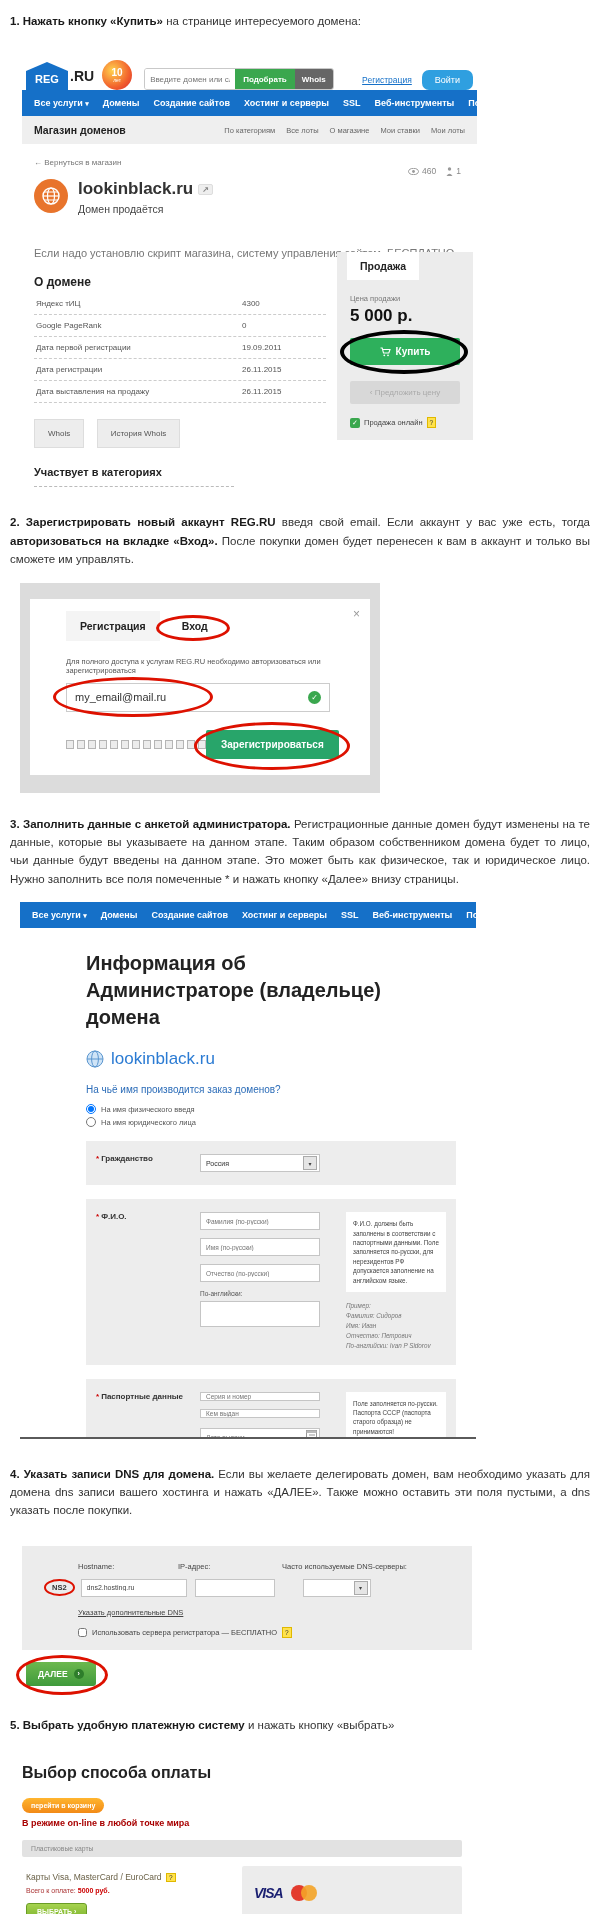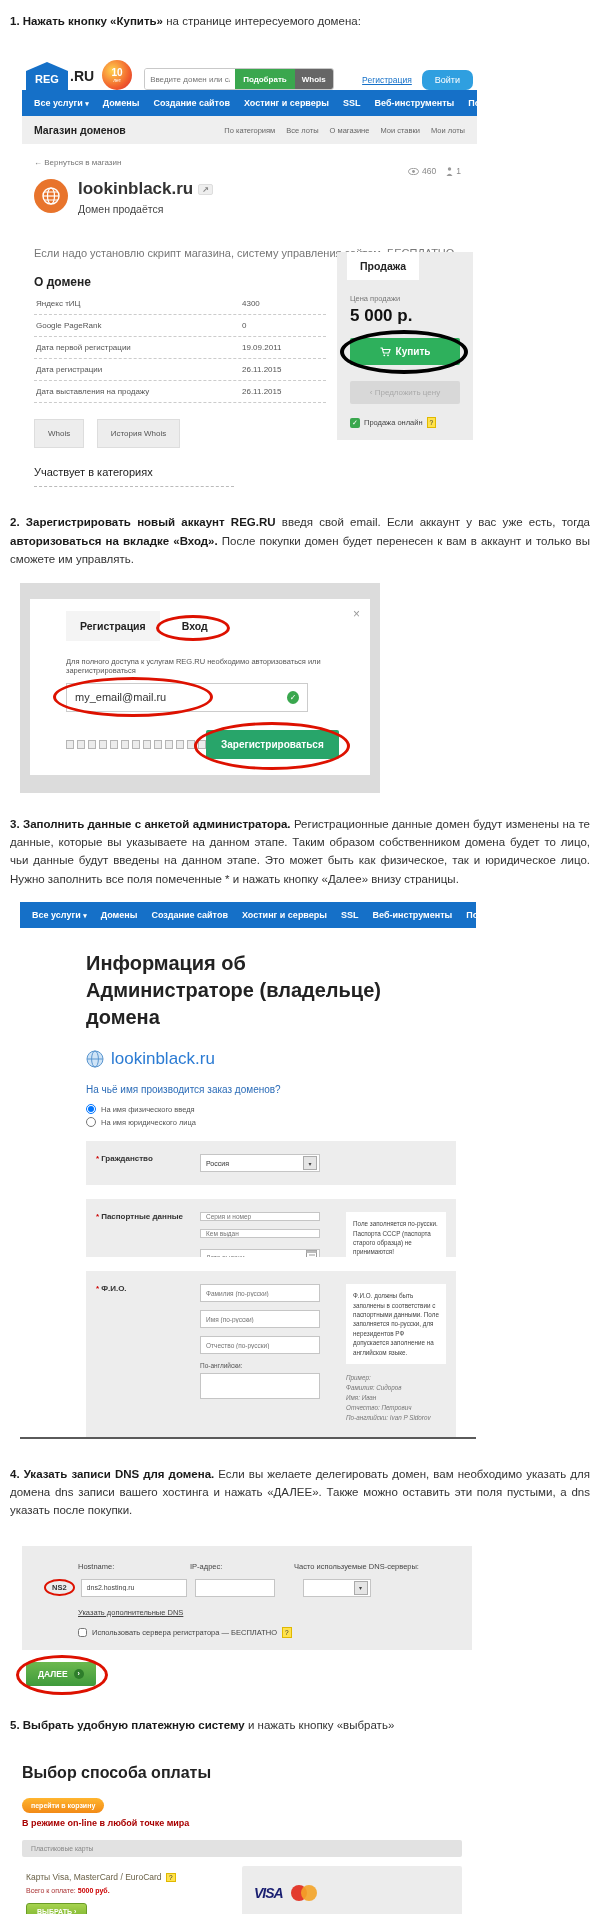--- a/index.html
+++ b/index.html
@@ -40,40 +40,40 @@
 .dstatus{font-size:10.5px;color:#444;margin-top:4px}
 .stats{position:absolute;right:16px;top:22px;font-size:8.5px;color:#888;display:flex;gap:10px;align-items:center}
 .stat{display:flex;gap:3px;align-items:center}
 .promo{font-size:11px;color:#777;margin:32px 0 0}
 .about-h{font-size:12px;font-weight:bold;margin:16px 0 4px;color:#222}
 .dtable{width:292px}
 .drow{display:flex;border-bottom:1px dashed #ccc;padding:6px 2px;font-size:8px;color:#555}
 .drow .l{flex:1}
 .drow .v{width:82px}
 .gbtn{display:inline-block;background:#ededed;border:1px solid #ddd;font-size:8px;color:#555;padding:9px 13px;margin:16px 8px 0 0;cursor:pointer}
-.cat-h{font-size:11px;font-weight:normal;margin:18px 0 0;padding-bottom:8px;border-bottom:1px dashed #bbb;width:200px;color:#222}
+.cat-h{font-size:11px;font-weight:bold;margin:18px 0 0;padding-bottom:8px;border-bottom:1px dashed #bbb;width:200px;color:#222}
 .sale{position:absolute;right:4px;top:108px;width:136px;background:#ececec;padding:36px 13px 12px;min-height:178px}
 .sale-tab{position:absolute;top:0;left:10px;background:#fff;font-size:10.5px;font-weight:bold;padding:8px 13px;color:#222}
 .price-label{font-size:7.5px;color:#777;margin-top:6px}
 .price{font-size:17px;font-weight:bold;color:#111;margin:3px 0 12px}
 .buywrap{position:relative}
 .btn-buy{background:#2eb05c;color:#fff;border:0;font-size:10px;font-weight:bold;padding:8px 0;width:100%;border-radius:2px;cursor:pointer;display:flex;align-items:center;justify-content:center;gap:5px}
 .btn-offer{background:#d8d8d8;color:#aaa;border:0;font-size:8px;padding:7px 0;width:100%;margin-top:16px;cursor:pointer;border-radius:2px}
 .online{display:flex;gap:4px;align-items:center;margin-top:13px;font-size:7.5px;color:#444}
 .ok{width:10px;height:10px;background:#3aa74e;color:#fff;font-size:7px;display:flex;align-items:center;justify-content:center;border-radius:2px;flex:none}
 .help{background:#ffe24d;border:1px solid #e0b800;color:#333;font-size:6.5px;padding:0 2px;cursor:pointer;line-height:1.4}
 
 .backdrop{margin:4px 0 0 20px;width:360px;background:#dcdcdc;padding:16px 10px 18px;position:relative}
 .modal{background:#fff;position:relative;padding:0 0 16px;min-height:150px}
 .mclose{position:absolute;right:10px;top:8px;color:#999;font-size:12px;cursor:pointer}
 .mtabs{display:flex;gap:8px;padding:12px 0 0 36px}
 .mtab{font-size:10.5px;font-weight:bold;color:#222;padding:9px 14px;cursor:pointer;position:relative}
 .mtab.active{background:#f4f4f4}
 .minfo{font-size:7.5px;color:#555;margin:16px 36px 8px}
-.memail{position:relative;margin:0 0 0 36px;width:242px;border:1px solid #ccc;display:flex;align-items:center;padding:7px 8px;background:#fff}
+.memail{position:relative;margin:0 0 0 36px;width:264px;border:1px solid #ccc;display:flex;align-items:center;padding:7px 8px;background:#fff}
 .memail input{border:0;outline:none;font-size:11px;color:#333;width:230px;padding:0;background:transparent}
 .mcheck{margin-left:auto;width:13px;height:13px;border-radius:50%;background:#3aa74e;color:#fff;font-size:8px;display:flex;align-items:center;justify-content:center}
 .mrow{display:flex;align-items:center;margin:18px 36px 0;position:relative}
 .socials{display:flex;gap:3px}
 .soc{width:8px;height:9px;border:1px solid #b5b5b5;background:#ececec}
 .btn-reg{margin-left:auto;background:#28a56a;color:#fff;border:0;font-size:10px;font-weight:bold;padding:9px 15px;border-radius:2px;cursor:pointer}
 
 .admin{margin:6px 0 0 20px;width:456px}
 .admin .topnav{overflow:hidden}
 .atitle{font-size:20px;font-weight:bold;color:#222;margin:22px 0 0 66px;line-height:1.35;width:330px}
@@ -95,21 +95,21 @@
 .ex{font-size:6.3px;color:#777;font-style:italic;margin-top:9px;line-height:1.6}
 .datewrap{position:relative;width:120px}
 .datewrap input{width:120px}
 .calic{position:absolute;right:3px;top:3px}
 .pcut{overflow:hidden;max-height:58px}
 .cutline{border-bottom:2px solid #5a5a5a;margin:0}
 
 .dnsshot{margin:26px 0 0 22px;width:450px}
 .dnspanel{background:#ececec;padding:16px 0 12px;position:relative}
 .dnshead{display:flex;font-size:7.5px;color:#444;margin-bottom:8px}
-.dh1{margin-left:56px;width:112px}
+.dh1{margin-left:56px;width:100px}
 .dh2{width:104px}
 .dh3{flex:1}
 .dnsrow{display:flex;align-items:center;margin-bottom:11px}
 .nsbadge{display:inline-block;border:2px solid #dd1100;border-radius:50%;padding:2px 6px;font-size:7.5px;font-weight:bold;color:#333;margin-left:22px;background:transparent}
 .hostin{margin-left:6px;width:106px;height:18px;border:1px solid #c5c5c5;font-size:7px;padding:0 5px;color:#444;outline:none}
 .ipin{margin-left:8px;width:80px;height:18px;border:1px solid #c5c5c5;font-size:7px;padding:0 5px;outline:none}
 .dnssel{margin-left:28px;width:68px;height:18px}
 .dnslink{font-size:7.5px;color:#444;text-decoration:underline;margin:2px 0 10px 56px;cursor:pointer}
 .dnscheck{display:flex;align-items:center;gap:5px;font-size:7.5px;color:#444;margin-left:56px}
 .dnscheck input{width:9px;height:9px;margin:0}
@@ -343,61 +343,61 @@
     </label>
 
   <div class="apanel">
     <div class="alabel"><span class="star">*</span><span>Гражданство</span></div>
     <div class="aselect">
         <span>Россия</span>
         <span class="dd">▾</span>
       </div>
   </div>
 
+  <div class="apanel">
+    <div class="alabel"><span class="star">*</span><span>Ф.И.О.</span></div>
+    <div class="ainputs">
+      <input placeholder="Фамилия (по-русски)" style="">
+      <input placeholder="Имя (по-русски)" style="">
+      <input placeholder="Отчество (по-русски)" style="">
+      <div class="enlab">По-английски:</div>
+      <input style="height: 26px;">
+    </div>
+    <div class="ahelp">
+      <div class="helpbox">Ф.И.О. должны быть заполнены в соответствии с паспортными данными. Поле заполняется по-русски, для нерезидентов РФ допускается заполнение на английском языке.</div>
+      <div class="ex">
+        <div>Пример:</div>
+        <div>Фамилия: Сидоров</div>
+        <div>Имя: Иван</div>
+        <div>Отчество: Петрович</div>
+        <div>По-английски: Ivan P Sidorov</div>
+      </div>
+    </div>
+  </div>
+
   <div class="apanel pcut">
     <div class="alabel"><span class="star">*</span><span>Паспортные данные</span></div>
     <div class="ainputs">
       <input placeholder="Серия и номер" style="">
       <input placeholder="Кем выдан" style="">
       <div class="datewrap">
         <input placeholder="Дата выдачи" style="">
         <svg class="calic" width="11" height="11" viewBox="0 0 11 11">
             <rect x="0.5" y="1.5" width="10" height="9" fill="#fff" stroke="#999"></rect>
             <rect x="0.5" y="1.5" width="10" height="2.5" fill="#bbb"></rect>
             <line x1="3" y1="6" x2="9" y2="6" stroke="#999"></line>
             <line x1="3" y1="8.5" x2="9" y2="8.5" stroke="#999"></line>
           </svg>
       </div>
     </div>
     <div class="ahelp">
       <div class="helpbox">Поле заполняется по-русски. Паспорта СССР (паспорта старого образца) не принимаются!</div>
 
     </div>
   </div>
-
-  <div class="apanel">
-    <div class="alabel"><span class="star">*</span><span>Ф.И.О.</span></div>
-    <div class="ainputs">
-      <input placeholder="Фамилия (по-русски)" style="">
-      <input placeholder="Имя (по-русски)" style="">
-      <input placeholder="Отчество (по-русски)" style="">
-      <div class="enlab">По-английски:</div>
-      <input style="height: 26px;">
-    </div>
-    <div class="ahelp">
-      <div class="helpbox">Ф.И.О. должны быть заполнены в соответствии с паспортными данными. Поле заполняется по-русски, для нерезидентов РФ допускается заполнение на английском языке.</div>
-      <div class="ex">
-        <div>Пример:</div>
-        <div>Фамилия: Сидоров</div>
-        <div>Имя: Иван</div>
-        <div>Отчество: Петрович</div>
-        <div>По-английски: Ivan P Sidorov</div>
-      </div>
-    </div>
-  </div>
   <div class="cutline"></div>
 </div>
 
 <p class="steptext" style="margin-top:26px"><b>4. Указать записи DNS для домена.</b><span> Если вы желаете делегировать домен, вам необходимо указать для домена dns записи вашего хостинга и нажать «ДАЛЕЕ». Также можно оставить эти поля пустыми, а dns указать после покупки.</span></p>
 
 <div class="dnsshot shot">
   <div class="dnspanel">
     <div class="dnshead">
       <span class="dh1">Hostname:</span>
       <span class="dh2">IP-адрес:</span>

